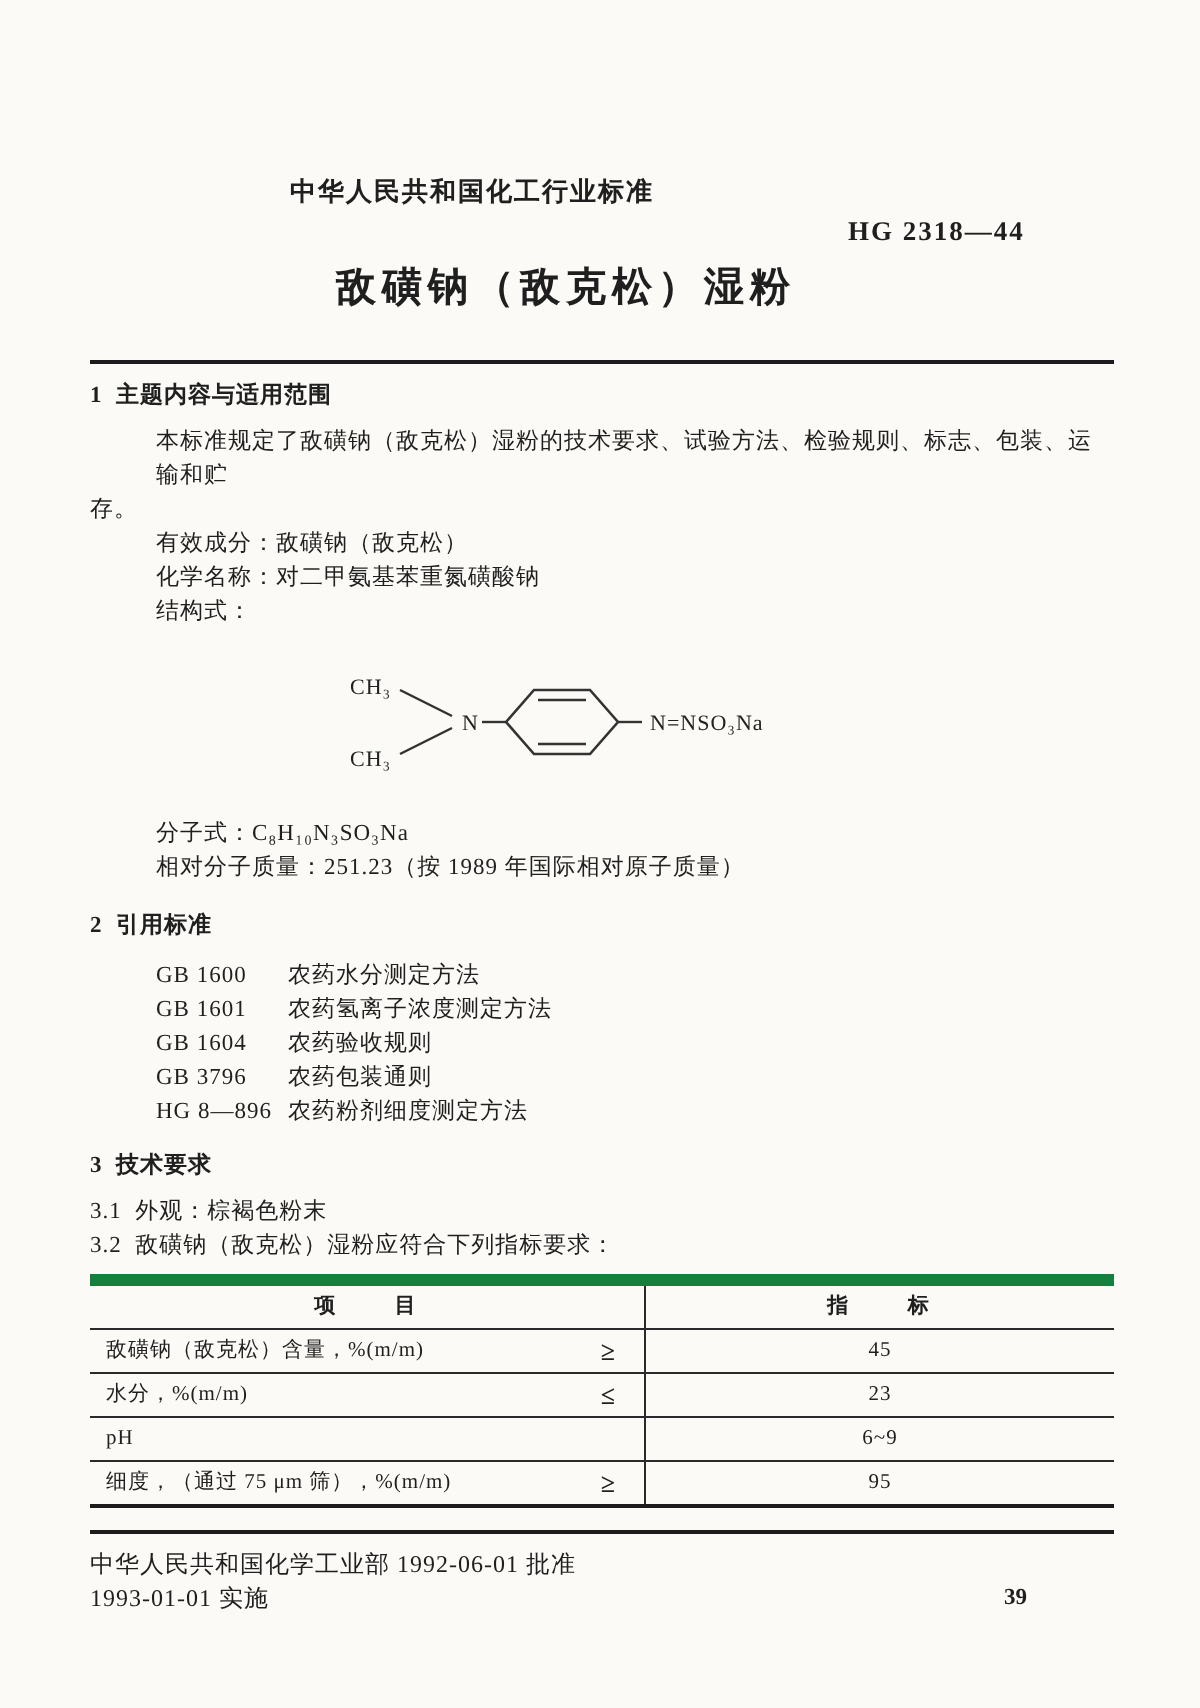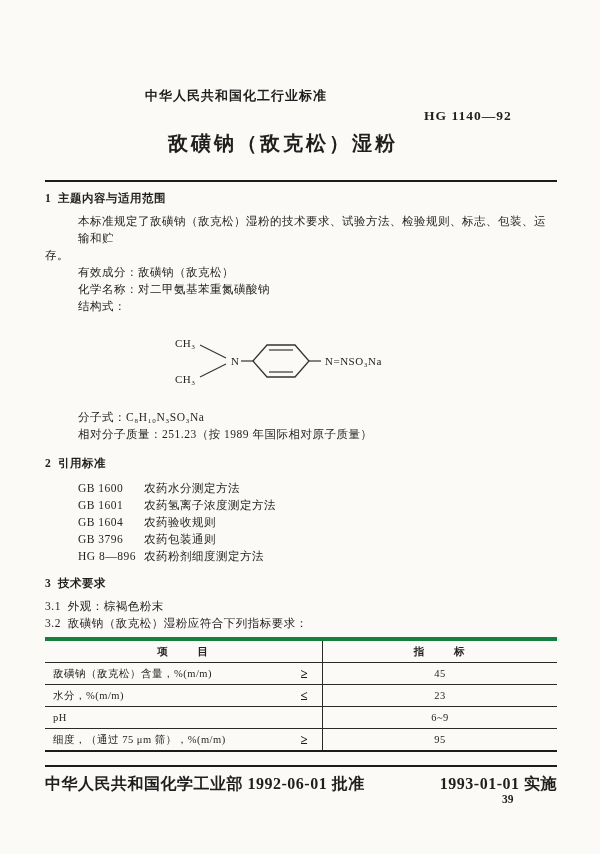--- a/index.html
+++ b/index.html
@@ -49,51 +49,51 @@
   
   .spec-table{
     margin-top:5px;width:512px;border-collapse:collapse;
     font-size:10.5px;color:#1f1f1f;
   }
   .spec-table td{
     height:21px;padding:0;
     border-bottom:1px solid #2a2a2a;
   }
   .spec-table tr.head td{
-    border-top:4px solid #15803d;
+    border-top:6px solid #15803d;
     border-bottom:1.5px solid #2a2a2a;
     text-align:center;font-weight:bold;letter-spacing:2px;
   }
   .spec-table tr.last td{border-bottom:2px solid #1c1c1c;}
   .td-item{width:277px;border-right:1.5px solid #2a2a2a;}
   .item-flex{display:flex;justify-content:space-between;align-items:center;padding:0 14px 0 8px;}
   .rel{font-size:13px;font-weight:bold;}
   .td-val{text-align:center;}
   
   .rule-footer{
     position:absolute;left:45px;top:765px;width:512px;height:2px;
     background:#1c1c1c;
   }
   .footer-row{
     position:absolute;left:45px;top:774px;width:512px;
     display:flex;justify-content:space-between;
-    font-size:16px;font-weight:bold;letter-spacing:0.5px;
+    font-size:12px;font-weight:normal;letter-spacing:0.5px;flex-direction:column;
   }
   .page-num{
     position:absolute;left:502px;top:793px;
     font-size:11.5px;font-weight:bold;
   }
 </style>
 </head>
 <body>
 
 <div class="page">
 
   <div class="std-org">中华人民共和国化工行业标准</div>
-  <div class="std-no">HG 1140—92</div>
+  <div class="std-no">HG 2318—44</div>
   <div class="doc-title">敌磺钠（敌克松）湿粉</div>
   <div class="rule-top"></div>
 
   <div class="content">
 
     <div class="h-sec pre">1  主题内容与适用范围</div>
     <div class="indent mt6">本标准规定了敌磺钠（敌克松）湿粉的技术要求、试验方法、检验规则、标志、包装、运输和贮</div>
     <div>存。</div>
     <div class="indent">有效成分：敌磺钠（敌克松）</div>
     <div class="indent">化学名称：对二甲氨基苯重氮磺酸钠</div>

